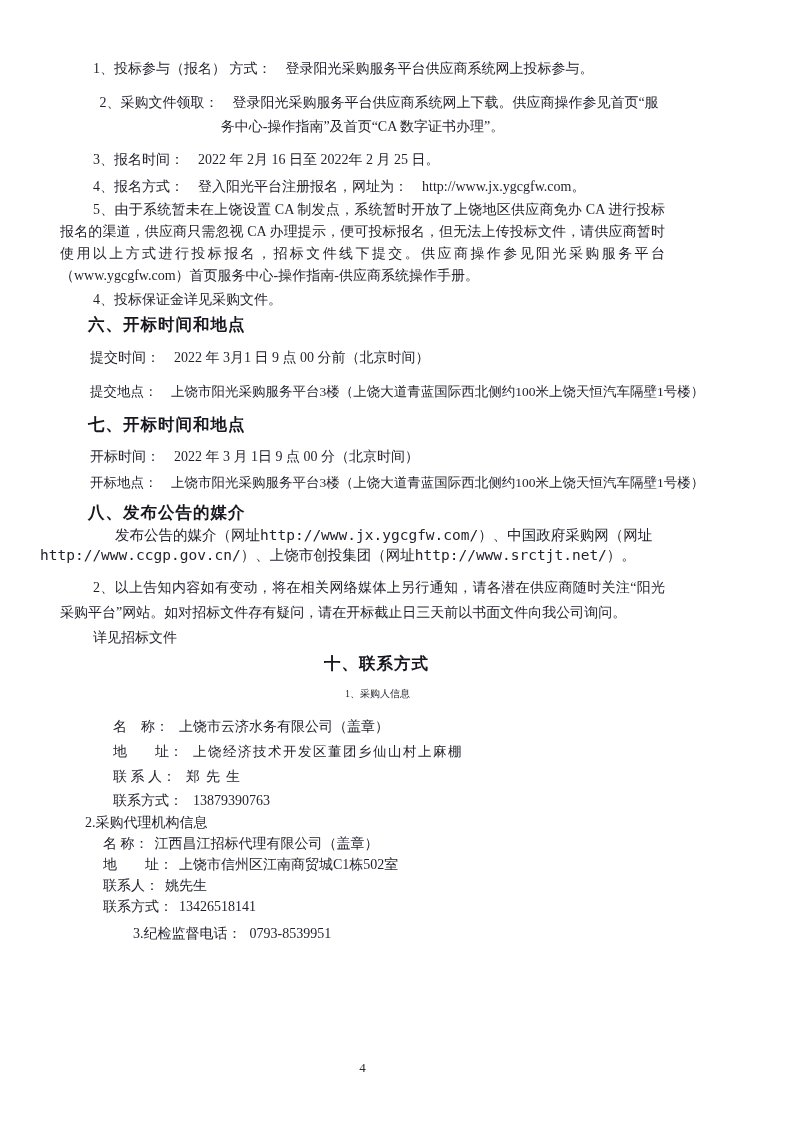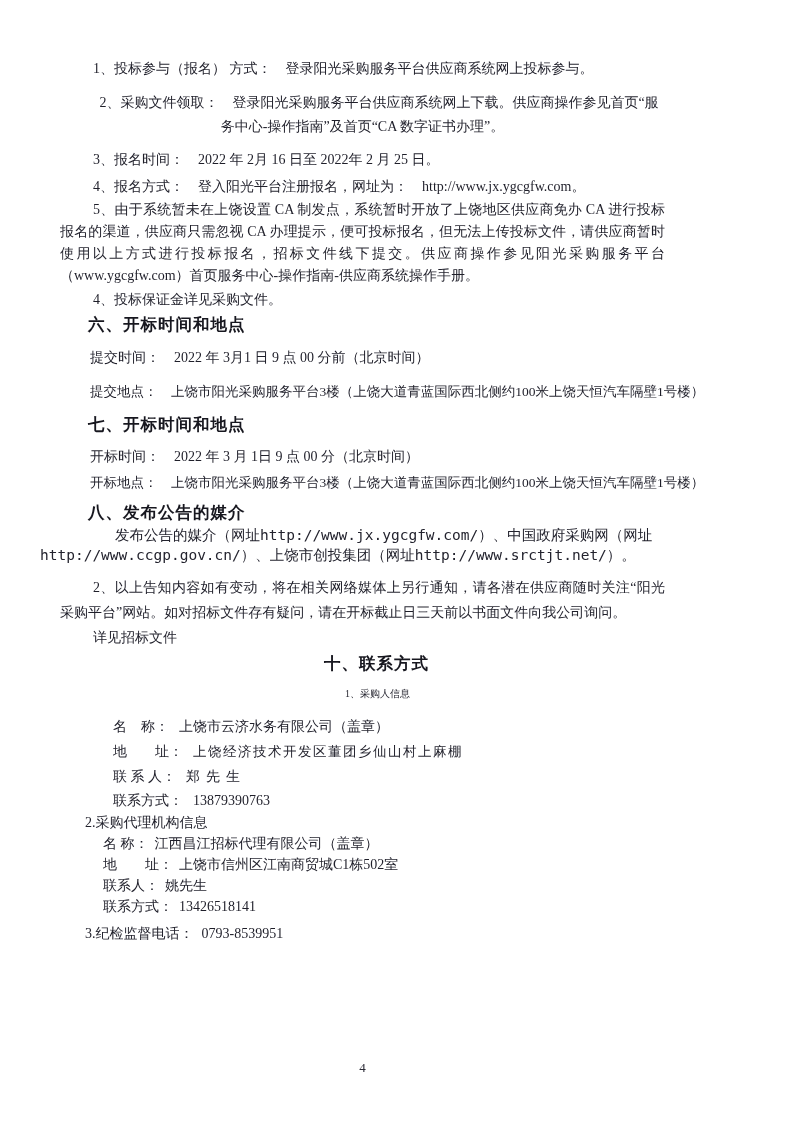--- a/index.html
+++ b/index.html
@@ -63,21 +63,21 @@
   .contact-row.tight { line-height: 23px; }
   .contact-row .c-label { margin-right: 10px; }
   .val-ls { letter-spacing: 1.5px; font-size: 13.5px; }
   .val-ls-wide { letter-spacing: 6px; }
 
   .agency-heading { margin-left: 25px; line-height: 21px; font-size: 14px; }
   .agency-row { margin-left: 43px; line-height: 21px; font-size: 14px; white-space: nowrap; }
   .agency-row .c-label { margin-right: 6px; }
 
   .discipline { margin-left: 25px; margin-top: 6px; line-height: 22px; font-size: 14px; }
-  .discipline .c-label { margin-right: 8px; }
+  .discipline .c-label { margin-right: 8px; margin-left: 48px; }
 
   
   .mb0 { margin-bottom: 0; }  .mb1 { margin-bottom: 1px; }
   .mb2 { margin-bottom: 2px; } .mb3 { margin-bottom: 3px; }
   .mb6 { margin-bottom: 6px; } .mb8 { margin-bottom: 8px; }
   .mb9 { margin-bottom: 9px; text-align: center; } .mb10 { margin-bottom: 10px; }
   .mb11 { margin-bottom: 11px; }
 
   .page-number {
     position: absolute;

